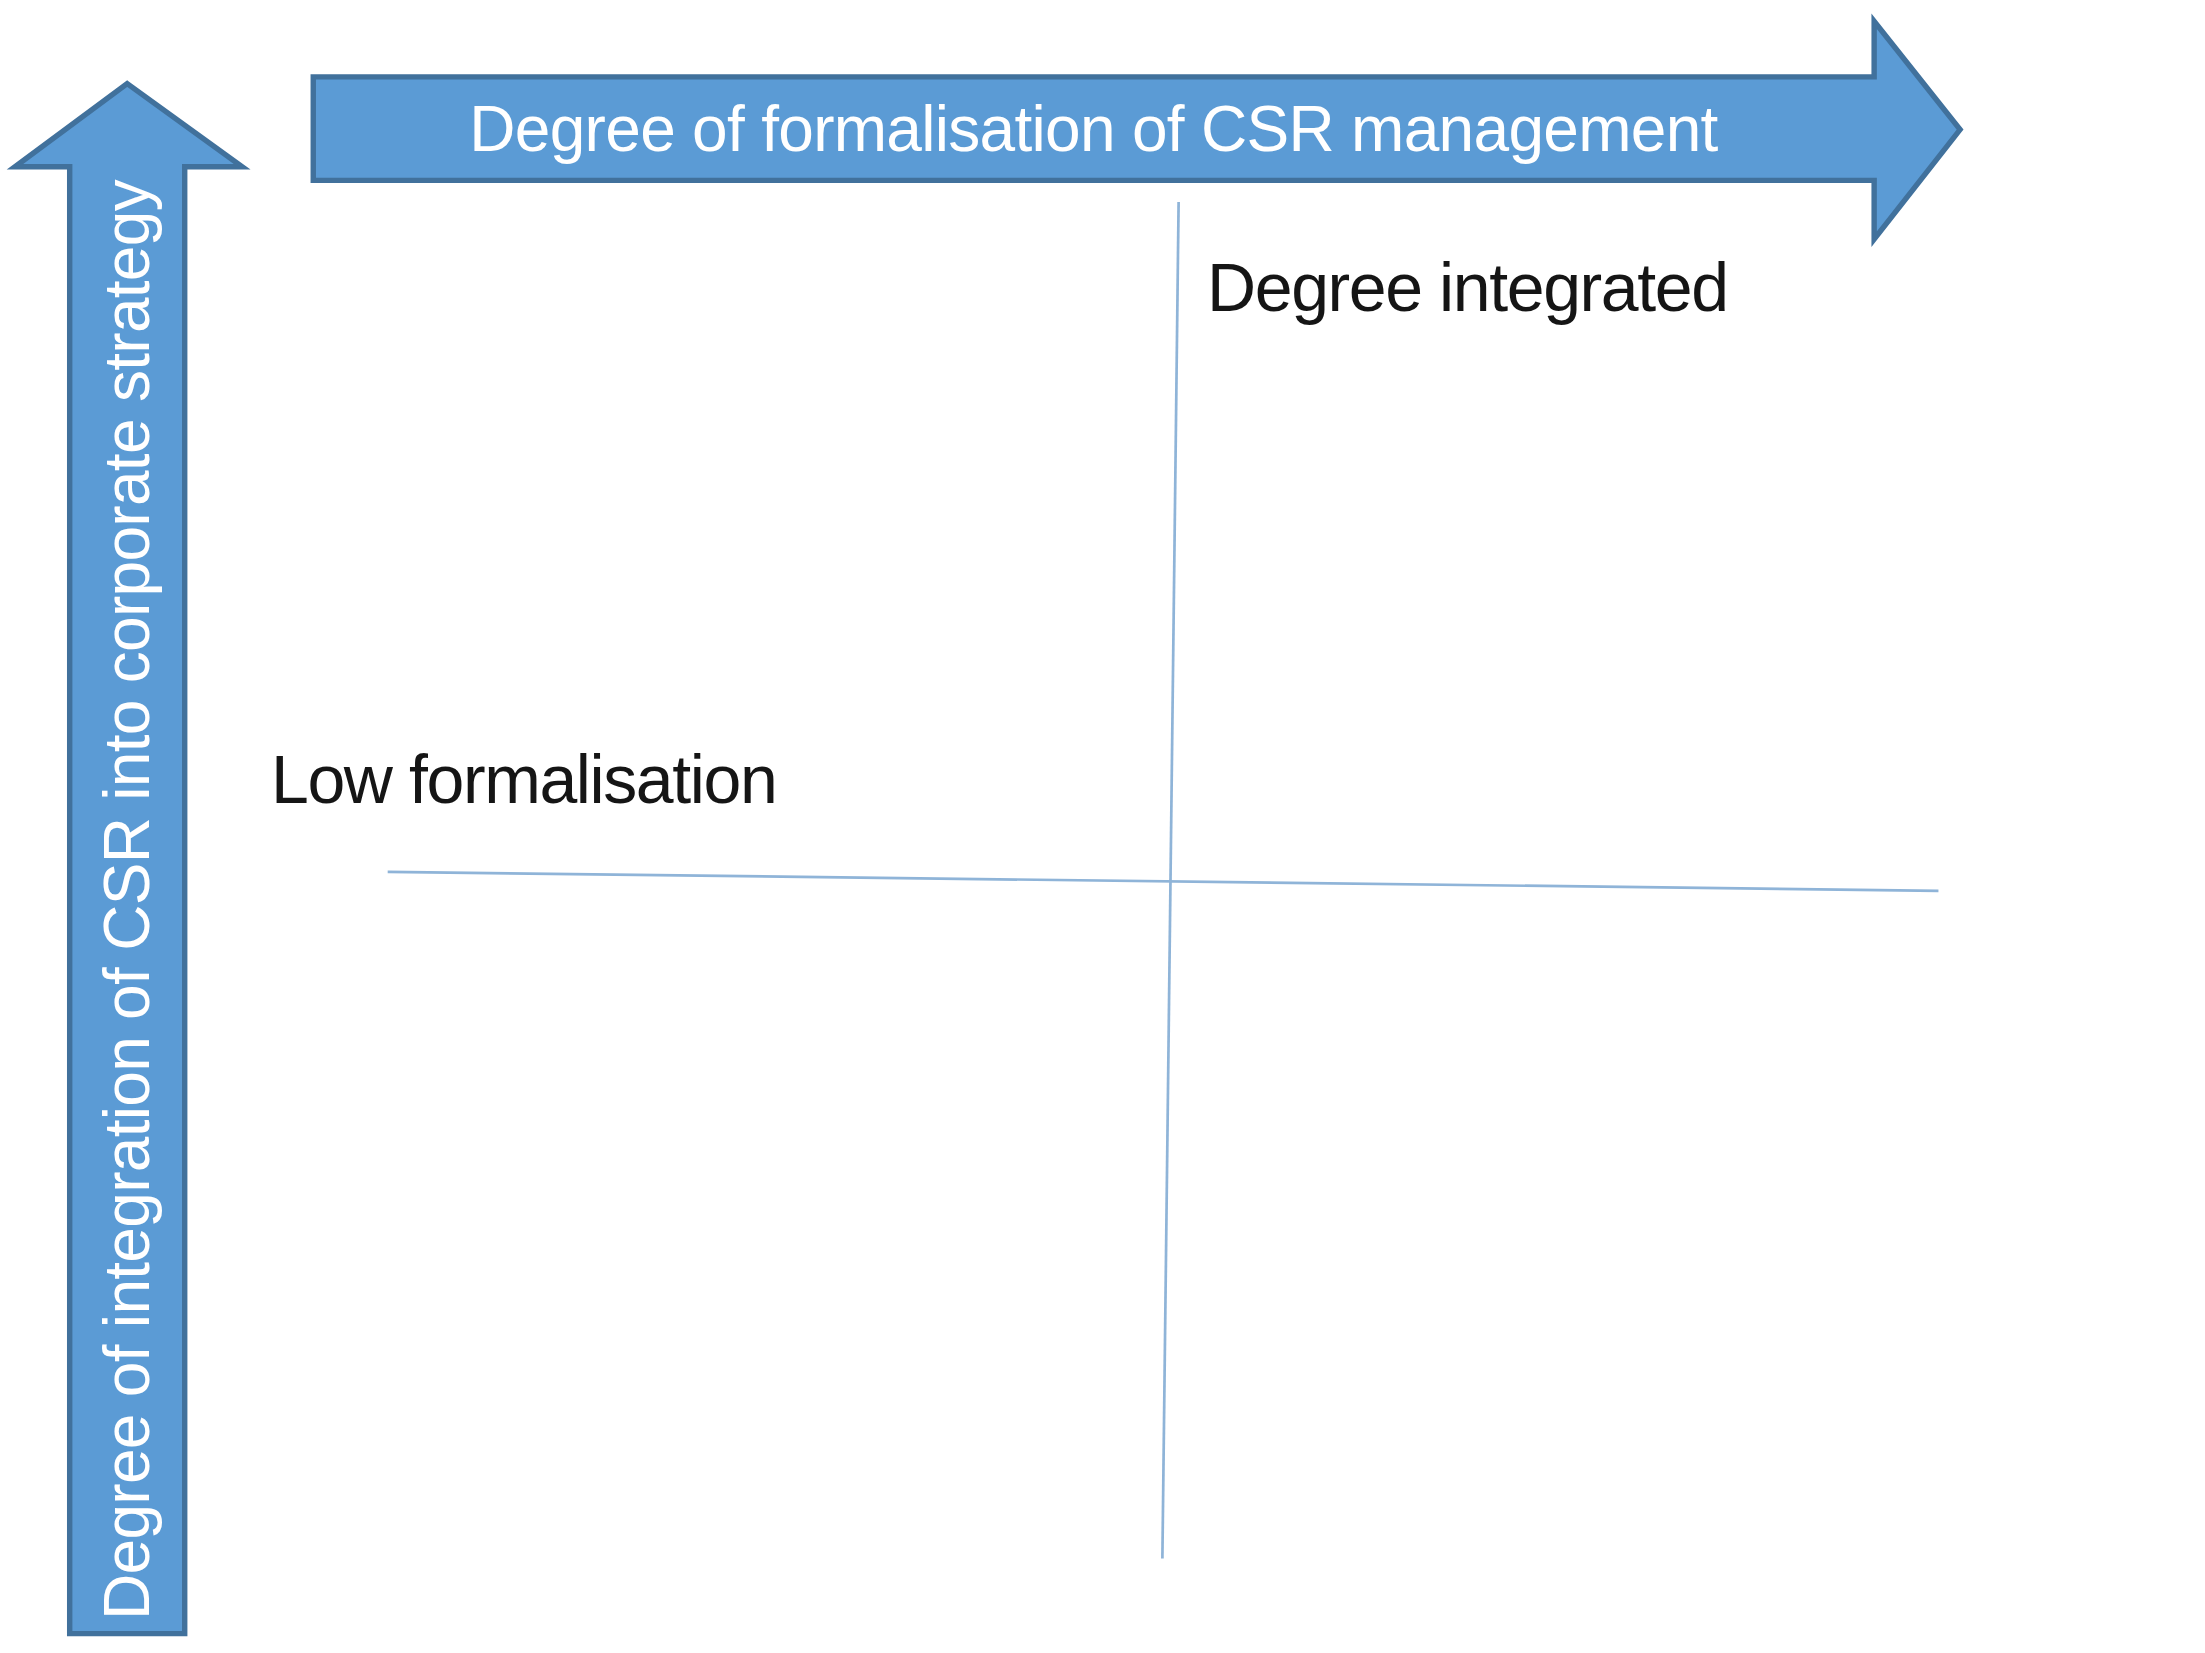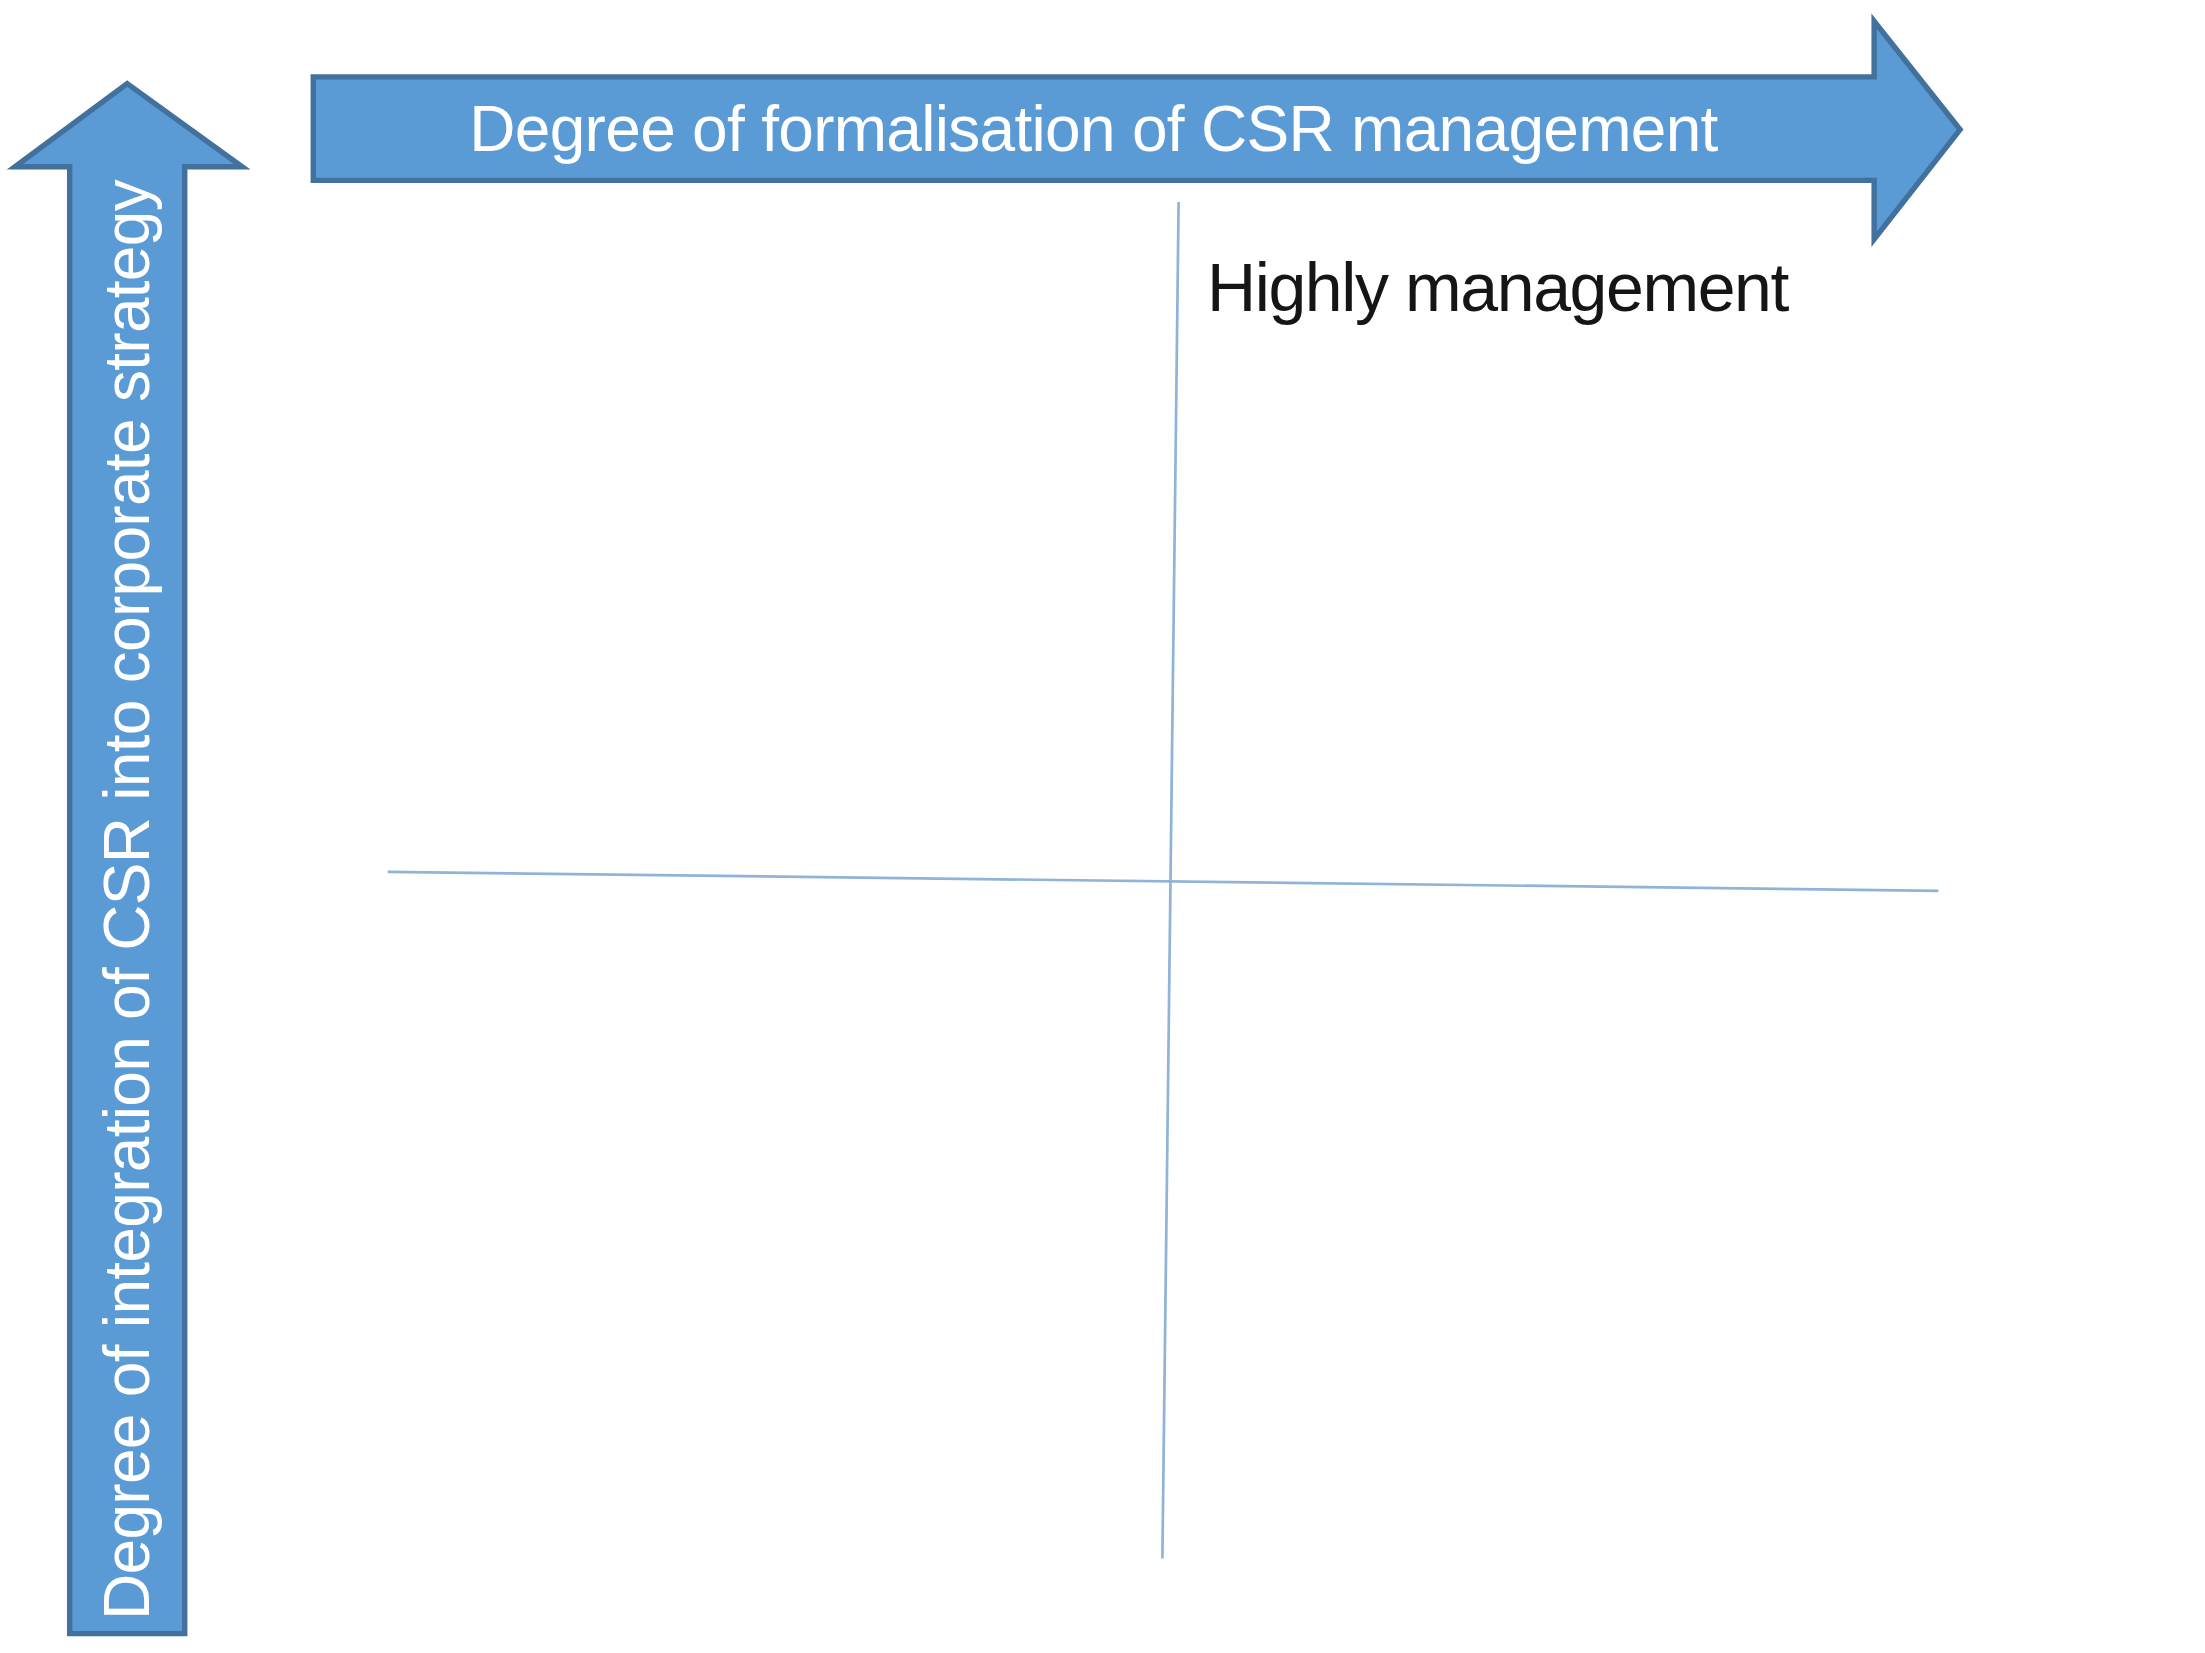--- a/index.html
+++ b/index.html
@@ -72,19 +72,20 @@
     <polygon points="463,97 2770,97 2770,15 2897,175 2770,337 2770,250 463,250" stroke-width="8" stroke-linejoin="miter" fill="#5b9bd5" stroke="#41719c"></polygon>
 
     <line x1="1742" y1="282" x2="1718" y2="2287" stroke-width="4" stroke="#8fb4d8"></line>
     <line x1="573" y1="1272" x2="2865" y2="1300" stroke-width="4" stroke="#8fb4d8"></line>
   </svg>
 
   <div class="h-axis-label">Degree of formalisation of CSR management</div>
 
   <div class="v-axis-label">Degree of integration of CSR into corporate strategy</div>
 
-  <div class="q-label q-top">Highly management</div>
+  <div class="q-label q-top">Degree integrated</div>
 
+  <div class="q-label q-left">Low formalisation</div>
 
 
 
 </div>
 
 
 </body></html>

